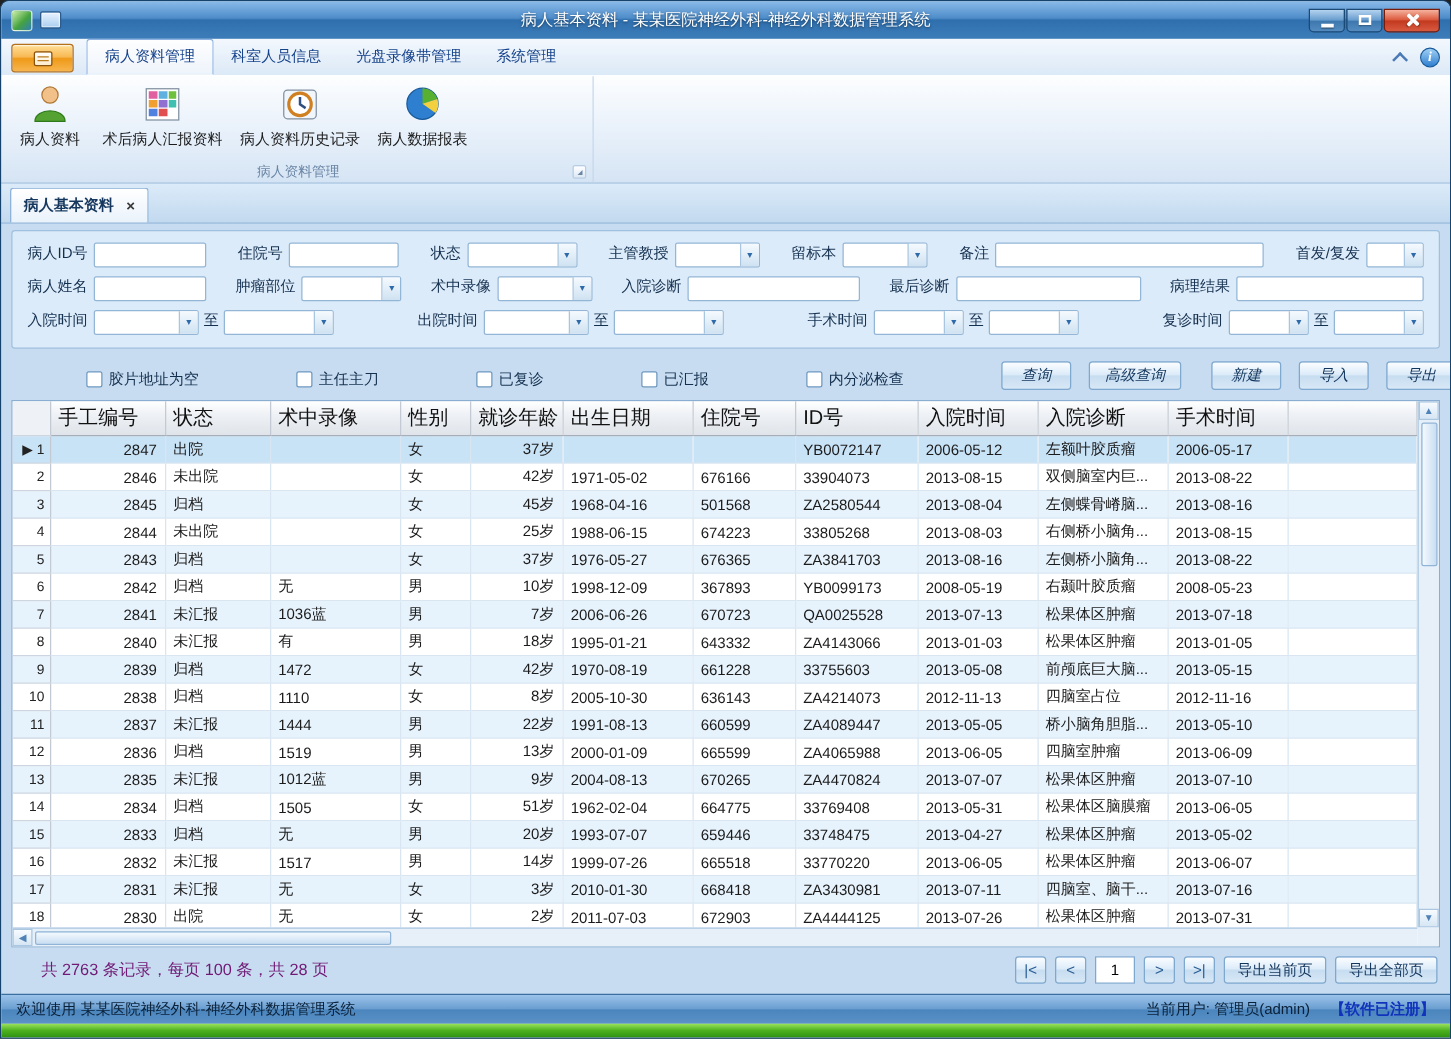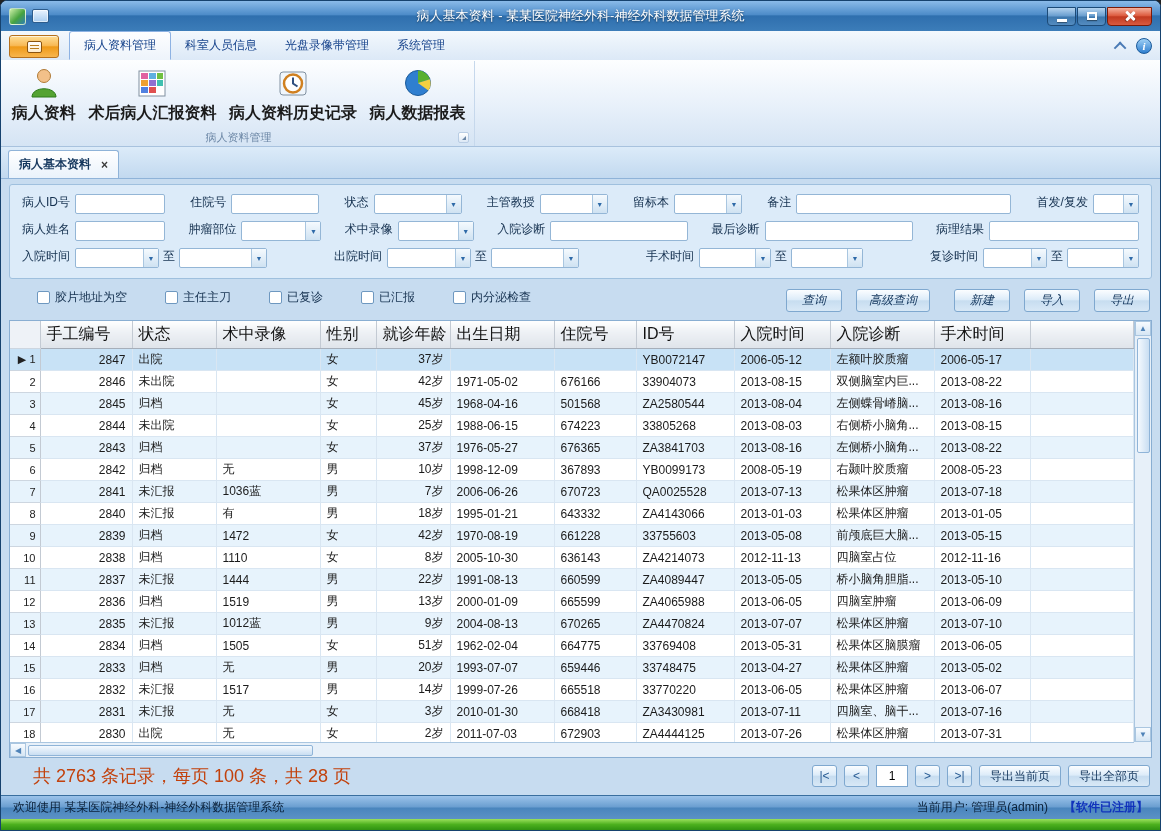--- a/index.html
+++ b/index.html
@@ -50,21 +50,21 @@
               border:1px solid #1a5a9a; color:#fff; display:flex; align-items:center; justify-content:center;
               font-family:"Liberation Serif",serif; font-style:italic; font-weight:bold; font-size:11px; }
   .info-ico::after { content:"i"; }
 
   
   .ribbon-body { flex:0 0 87px; background:linear-gradient(#fdfeff,#e7f0fa 55%,#d5e4f4); border-bottom:1px solid #a8c2de; padding:1px 2px 0; }
   .ribbon-group { width:472px; height:100%; display:flex; flex-direction:column; border-right:1px solid #c6d8ec; padding:2px 2px 0; position:relative; }
   .big-buttons { flex:1; display:flex; }
   .big-btn { min-width:70px; padding:3px 7px 2px; display:flex; flex-direction:column; align-items:center; border-radius:3px; }
   .bicon { width:34px; height:34px; display:flex; align-items:center; justify-content:center; margin-bottom:3px; }
-  .blabel { font-size:16px; color:#1b1b1b; text-align:right; white-space:nowrap;font-weight:bold; }
+  .blabel { font-size:12px; color:#1b1b1b; text-align:right; white-space:nowrap; }
   .group-footer { height:17px; display:flex; align-items:center; justify-content:center; color:#6b86a5; font-size:11px; position:relative; }
   .dlg-launcher { position:absolute; right:3px; bottom:3px; width:11px; height:11px; border:1px solid #b9cde4; border-radius:2px;
                   background:linear-gradient(#fff,#dce8f5); }
   .dlg-launcher::after { content:""; position:absolute; right:2px; bottom:2px; width:0; height:0;
                          border-left:4px solid transparent; border-bottom:4px solid #6b86a5; }
 
   
   .doc-tabs { flex:0 0 27px; background:linear-gradient(#dcebf9,#c2d9ef); display:flex; align-items:flex-end; padding:3px 7px 0; border-bottom:1px solid #8fb3d8; }
   .doc-tab { display:flex; align-items:center; gap:10px; background:linear-gradient(#ffffff,#e9f2fb);
              border:1px solid #8fb3d8; border-bottom:none; border-radius:3px 3px 0 0; padding:5px 10px; font-weight:bold; color:#16385e; }
@@ -78,21 +78,21 @@
   .flabel { color:#14304f; margin-right:5px; white-space:nowrap; }
   .tbox { height:20px; background:#fff; border:1px solid #94b6d6; border-radius:2px; display:inline-block; }
   .combo { height:20px; background:#fff; border:1px solid #94b6d6; border-radius:2px; display:inline-flex; justify-content:flex-end; }
   .combo-btn { width:15px; display:flex; align-items:center; justify-content:center;
                background:linear-gradient(#f5fafe,#cfe2f2); border-left:1px solid #a9c6e0; color:#2f6aa8; font-size:7px; }
   .to-label { color:#14304f; margin:0 4px; }
   .w46{width:46px}.w64{width:64px}.w68{width:68px}.w72{width:72px}.w76{width:76px}.w80{width:80px}
   .w84{width:84px}.w88{width:88px}.w90{width:90px}.w138{width:138px}.w148{width:148px}
   .w150{width:150px}.w215{width:215px}
 
-  .actions-row { display:flex; align-items:flex-start; margin:10px 2px 8px 28px; }
+  .actions-row { display:flex; align-items:flex-end; margin:10px 2px 8px 60px;gap:40px; }
   .cb { display:flex; align-items:center; gap:5px; margin-right:38px; color:#14304f; white-space:nowrap; }
   .cb .box { width:13px; height:13px; background:#fff; border:1px solid #6e98c0; border-radius:2px; }
   .action-buttons { margin-left:auto; display:flex; gap:14px; align-items:center;font-style:italic; }
   .btn { min-width:56px; height:23px; padding:0 12px; display:flex; align-items:center; justify-content:center;
          background:linear-gradient(#fbfdff,#ddecf9 45%,#c7ddf0 52%,#d8e8f6); border:1px solid #7fa8cf;
          border-radius:3px; color:#12355c; white-space:nowrap; }
   .btn.gap-left { margin-left:10px; }
 
   
   .grid-wrap { flex:1; min-height:0; display:grid; grid-template-columns:1fr 17px; grid-template-rows:1fr 15px;
@@ -119,21 +119,21 @@
   .vscroll .sarrow { width:100%; height:15px; }
   .hscroll .sarrow { width:16px; height:100%; }
   .vthumb { width:13px; height:115px; margin-top:2px; background:linear-gradient(90deg,#f4f9fe,#c9def2);
             border:1px solid #8fb4d8; border-radius:2px; }
   .vscroll .bottom { margin-top:auto; }
   .hthumb { width:285px; height:11px; margin-left:2px; background:linear-gradient(#f4f9fe,#c9def2);
             border:1px solid #8fb4d8; border-radius:2px; }
 
   
   .pager { flex:0 0 34px; display:flex; align-items:center; padding:5px 2px 3px; }
-  .pager-summary { font-size:18px; color:#c2410c; margin-left:22px; white-space:nowrap; }
+  .pager-summary { font-size:13px; color:#701a75; margin-left:22px; white-space:nowrap; }
   .pager-controls { margin-left:auto; display:flex; align-items:center; gap:7px; }
   .pbtn { min-width:25px; height:22px; padding:0 6px; display:flex; align-items:center; justify-content:center;
           background:linear-gradient(#fbfdff,#ddecf9 45%,#c7ddf0 52%,#d8e8f6); border:1px solid #7fa8cf;
           border-radius:3px; color:#2a5d94; font-size:12px; white-space:nowrap; }
   .pbtn.wide { padding:0 10px; color:#12355c; }
   .pagebox { width:32px; height:22px; background:#fff; border:1px solid #7fa8cf; display:flex; align-items:center; justify-content:center; color:#000; }
 
   
   .statusbar { flex:0 0 24px; background:linear-gradient(#9cc3ea,#6a9ed0 48%,#4a85bd 52%,#5b92c6); border-top:1px solid #3a6f9f;
                display:flex; align-items:center; padding:0 12px; color:#0a2038; font-size:12px; }

